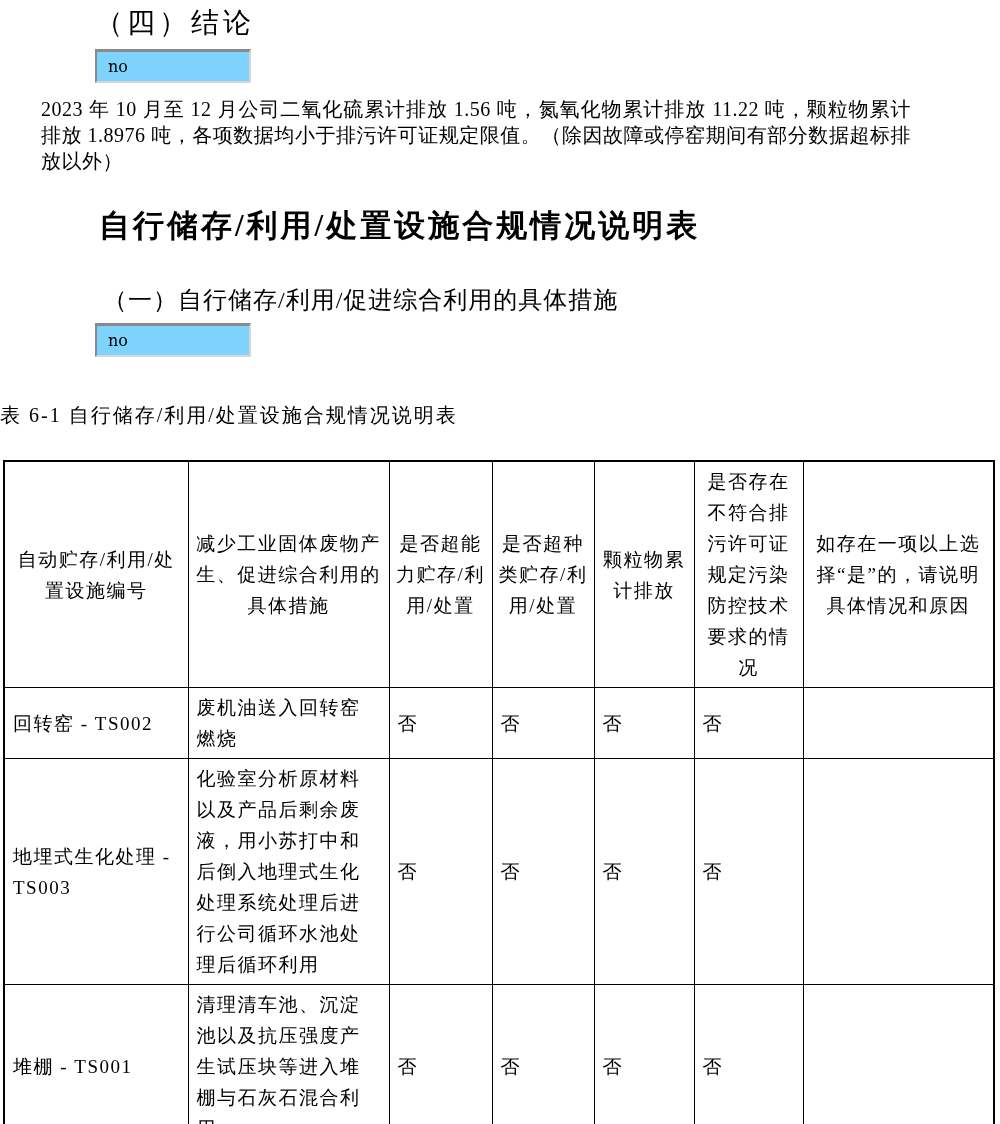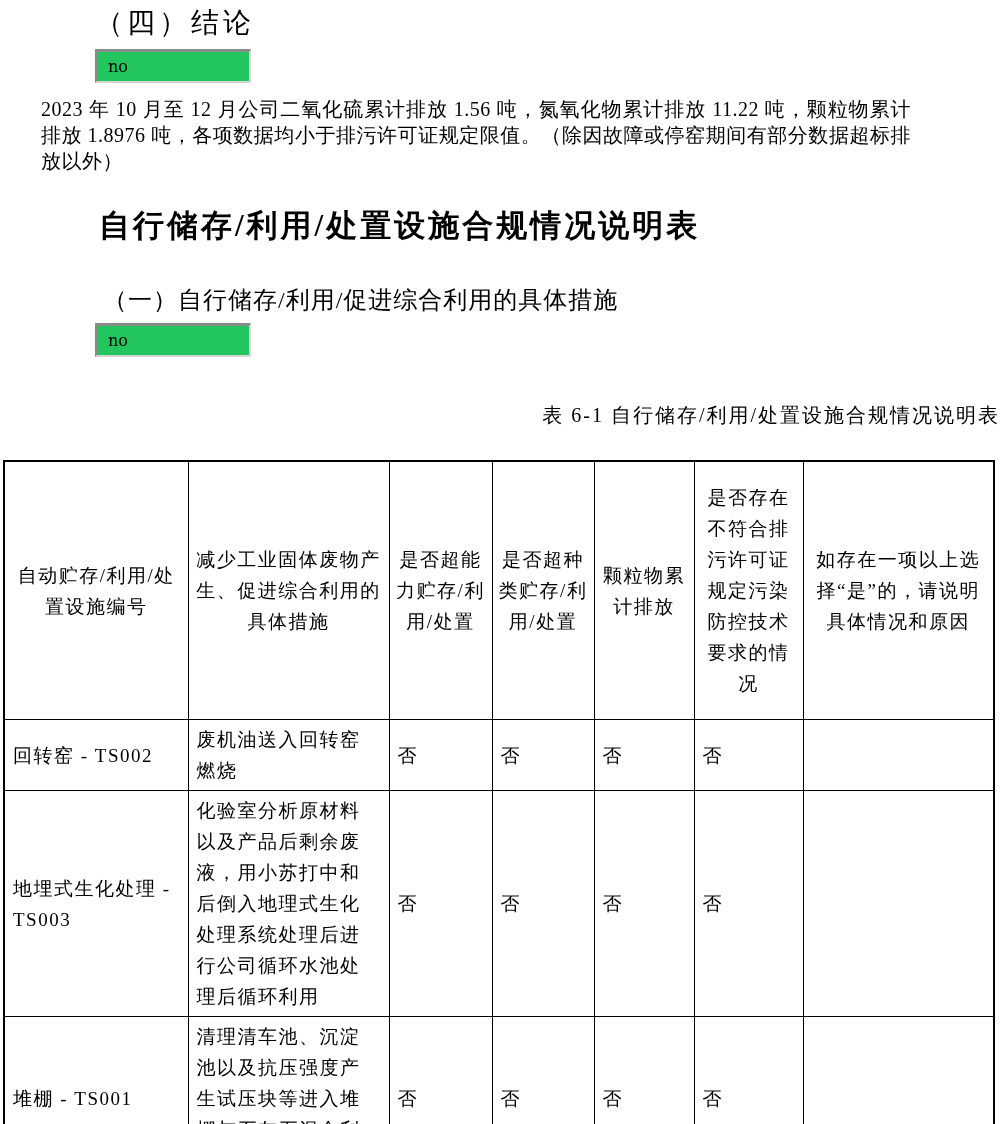--- a/index.html
+++ b/index.html
@@ -15,21 +15,21 @@
   .sec-heading {
     font-size: 28px;
     font-weight: 400;
     letter-spacing: 4px;
     margin: 4px 0 0 95px;
   }
   .input-box {
     margin: 7px 0 0 95px;
     width: 156px;
     height: 34px;
-    background: #22c55e;
+    background: #7dd3fc;
     border-top: 3px solid #8a8a8a;
     border-left: 2px solid #8a8a8a;
     border-right: 2px solid #d6d6d6;
     border-bottom: 2px solid #d6d6d6;
     padding: 6px 0 0 11px;
     font-family: "DejaVu Serif", serif;
     font-size: 16px;
     line-height: 18px;
   }
   .body-text {
@@ -47,21 +47,21 @@
     letter-spacing: 3px;
   }
   .sub-heading {
     font-size: 24px;
     font-weight: 400;
     letter-spacing: 1px;
     margin: 37px 0 0 103px;
   }
   .table-caption {
     margin: 45px 0 0 0;
-    text-align: right;
+    text-align: left;
     font-size: 20px;
     letter-spacing: 2px;
   }
   table.compliance {
     margin: 31px 0 0 3px;
     width: 990px;
     border-collapse: collapse;
     table-layout: fixed;
     border: 2px solid #000;
     font-size: 19px;
@@ -69,21 +69,21 @@
   table.compliance th, table.compliance td {
     border: 1.5px solid #000;
     line-height: 31px;
     letter-spacing: 1.5px;
     overflow: hidden;
   }
   table.compliance th {
     font-weight: 400;
     text-align: center;
     vertical-align: middle;
-    padding: 20px 6px;
+    padding: 4px 6px;
     margin-left: 48px;
   }
   table.compliance td {
     text-align: left;
     vertical-align: middle;
     padding: 4px 8px;
   }
   tr.row-header { height: 222px; }
   tr.row-1 { height: 71px; }
   tr.row-2 { height: 214px; }

